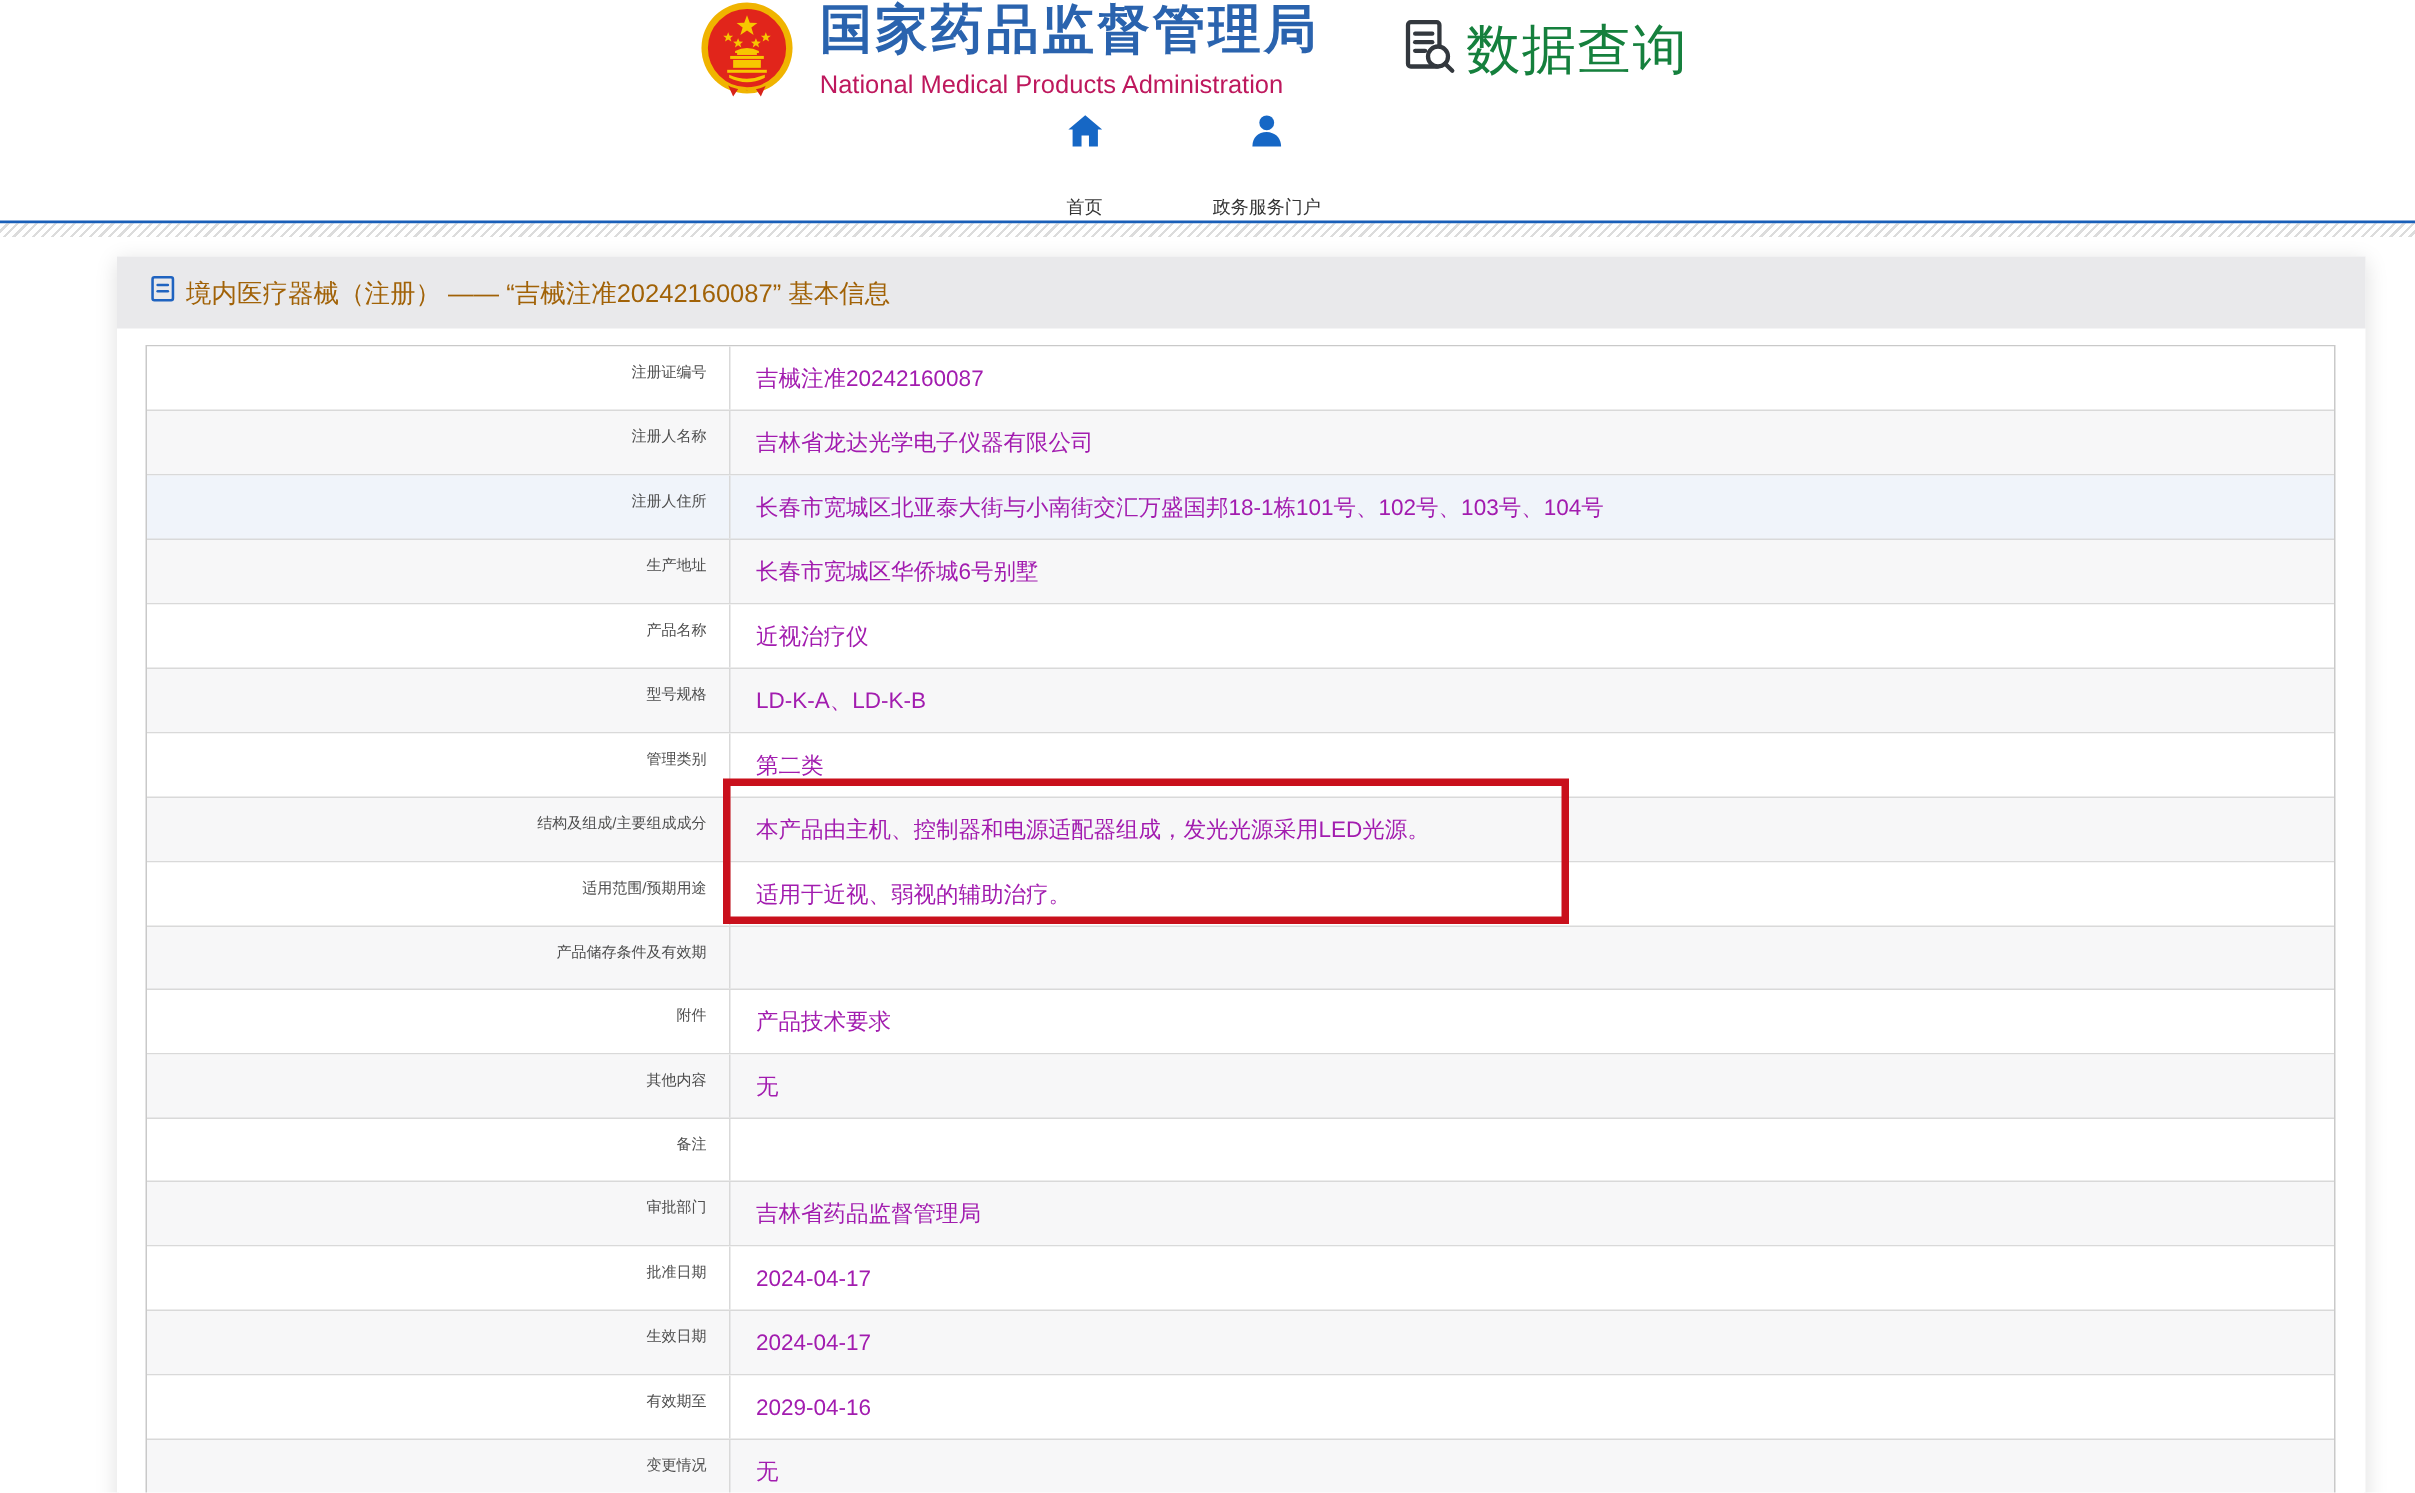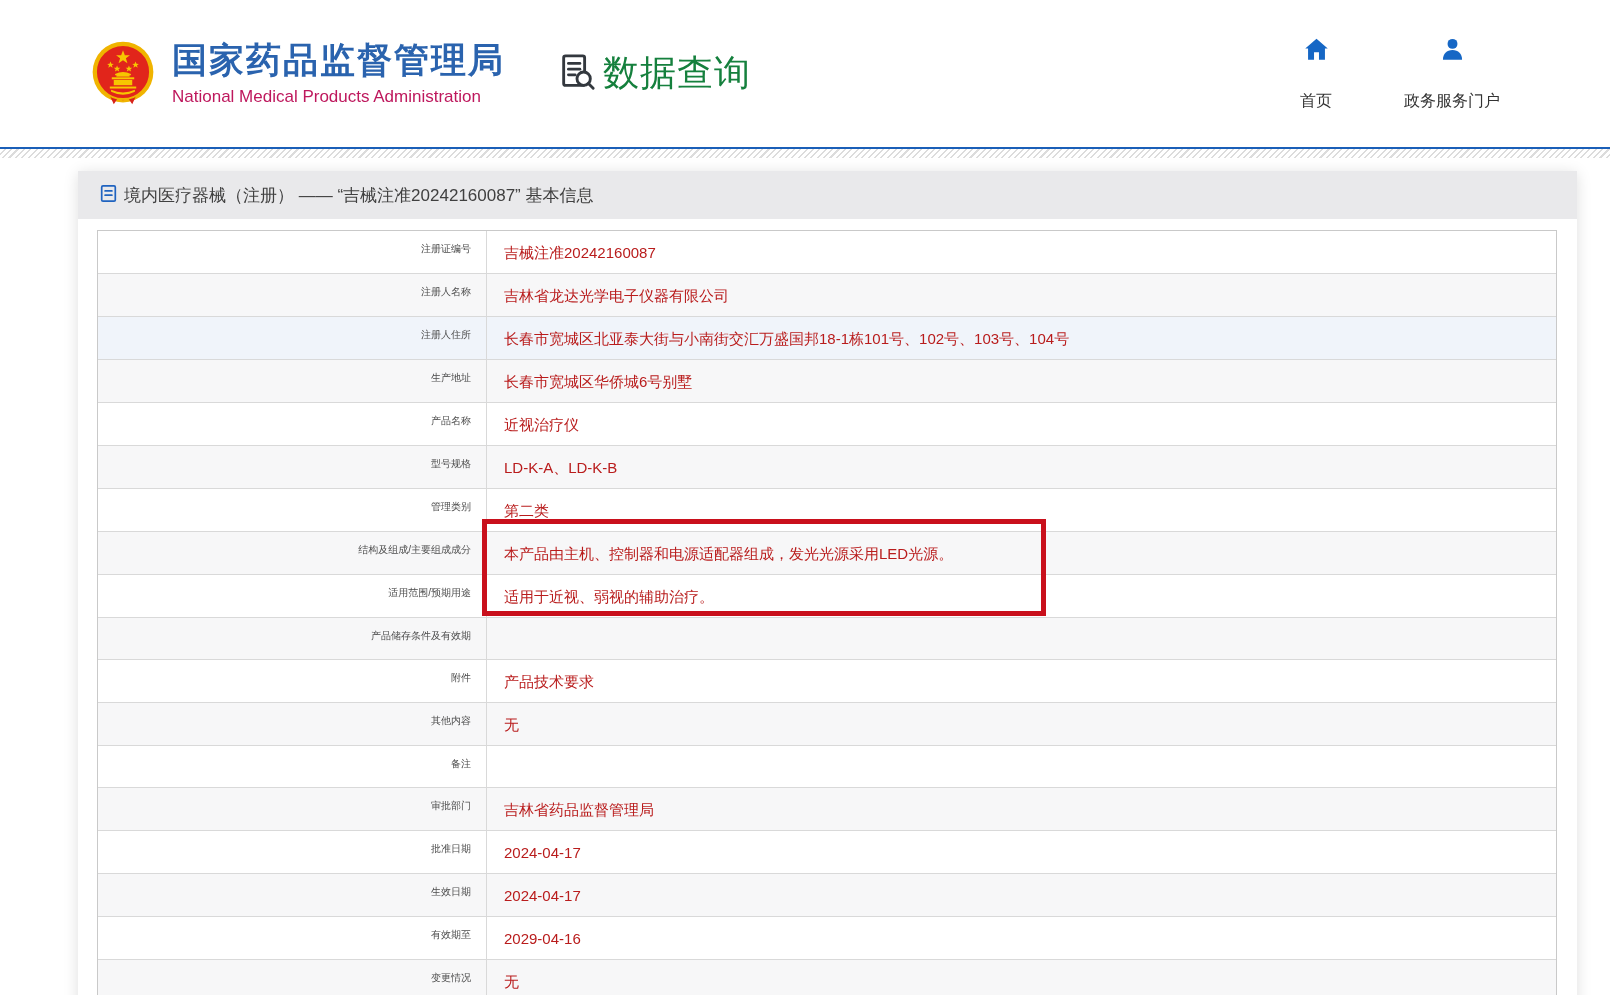--- a/index.html
+++ b/index.html
@@ -2,58 +2,58 @@
 <html lang="zh"><head>
 <meta charset="utf-8">
 <style>
   * { box-sizing: border-box; }
   html,body { margin:0; padding:0; background:#ffffff;
     font-family:"Liberation Sans","DejaVu Sans",sans-serif; color:#333; }
   body { width:1610px; height:995px; overflow:hidden; position:relative; }
 
   
   .site-header { height:147px; display:flex; align-items:center;
-    justify-content:space-between; padding:0 110px 0 90px; background:#fff; }
+    justify-content:space-between; padding:0 110px 0 90px; background:#fff;flex-direction:column; }
   .header-left { display:flex; align-items:center; }
   .brand { display:flex; align-items:center; cursor:pointer; }
   .emblem { width:66px; height:66px; margin-right:16px; }
   .org-names { display:flex; flex-direction:column; }
   .org-zh { font-size:35px; font-weight:bold; color:#2a63ae; letter-spacing:2px; line-height:1.15; }
   .org-en { font-size:17px; color:#be185d; margin-top:7px; }
   .data-query { display:flex; align-items:center; margin-left:52px; cursor:pointer; }
   .data-query svg { margin-right:6px; }
   .data-query-label { font-size:36px; color:#15803d; font-weight:500; letter-spacing:1px; }
   .header-nav { display:flex; align-items:flex-start; gap:72px; }
   .nav-item { display:flex; flex-direction:column; align-items:center; cursor:pointer; }
-  .nav-item .nav-label { font-size:16px; color:#333; margin-top:24px; white-space:nowrap; }
+  .nav-item .nav-label { font-size:12px; color:#333; margin-top:24px; white-space:nowrap; }
 
   
   .blue-line { height:2px; background:#1a5fb8; }
   .stripe-band { height:9px;
     background:repeating-linear-gradient(135deg,#ffffff 0 3px,#dcdcdc 3px 4.5px); }
 
   
   .card { width:1499px; margin:13px 0 0 78px; background:#fff;
     box-shadow:0 2px 14px rgba(0,0,0,.13); padding-bottom:4px; }
   .card-titlebar { height:48px; background:#e9e9eb; display:flex; align-items:center;
     padding-left:22px; }
   .card-titlebar svg { margin-right:7px; flex:0 0 auto; }
-  .card-title { font-size:17px; color:#404040; }
+  .card-title { font-size:17px; color:#a16207; }
 
   
   .table-wrap { position:relative; margin:11px 20px 8px 19px;
     border:1px solid #c9c9c9; }
   .trow { display:flex; min-height:42px; border-bottom:1px solid #d9d9d9; background:#fff; }
   .trow:last-child { border-bottom:none; }
   .trow:nth-child(even) { background:#f7f7f8; }
   .trow:nth-child(3) { background:#f0f4fa; }   
   .tlabel { width:389px; flex:0 0 389px; text-align:right;
     padding:11px 15px 10px 10px; font-size:10px; color:#4d4d4d;
     border-right:1px solid #d9d9d9; line-height:1.4; }
-  .tvalue { flex:1; padding:11px 17px 10px; font-size:15px; color:#b91c1c; line-height:1.4; }
+  .tvalue { flex:1; padding:11px 17px 10px; font-size:15px; color:#a21caf; line-height:1.4; }
 
   .red-highlight { position:absolute; left:384px; top:288px; width:564px; height:97px;
     border:5px solid #c9101c; pointer-events:none; }
 </style>
 </head>
 <body>
 
 <header class="site-header">
   <div class="header-left">
     <div class="brand">

